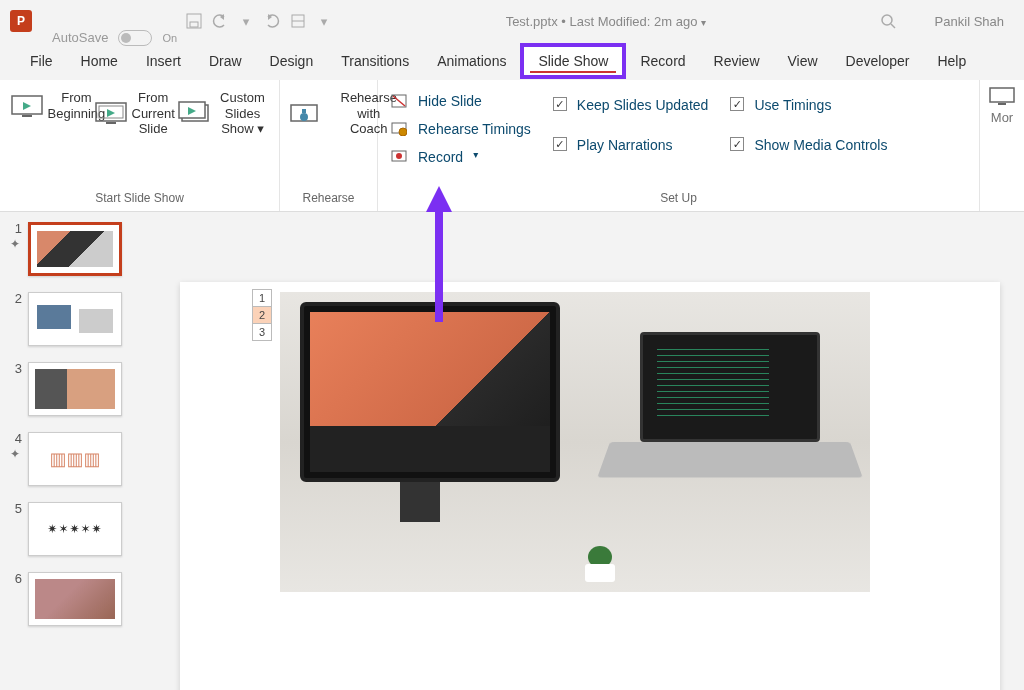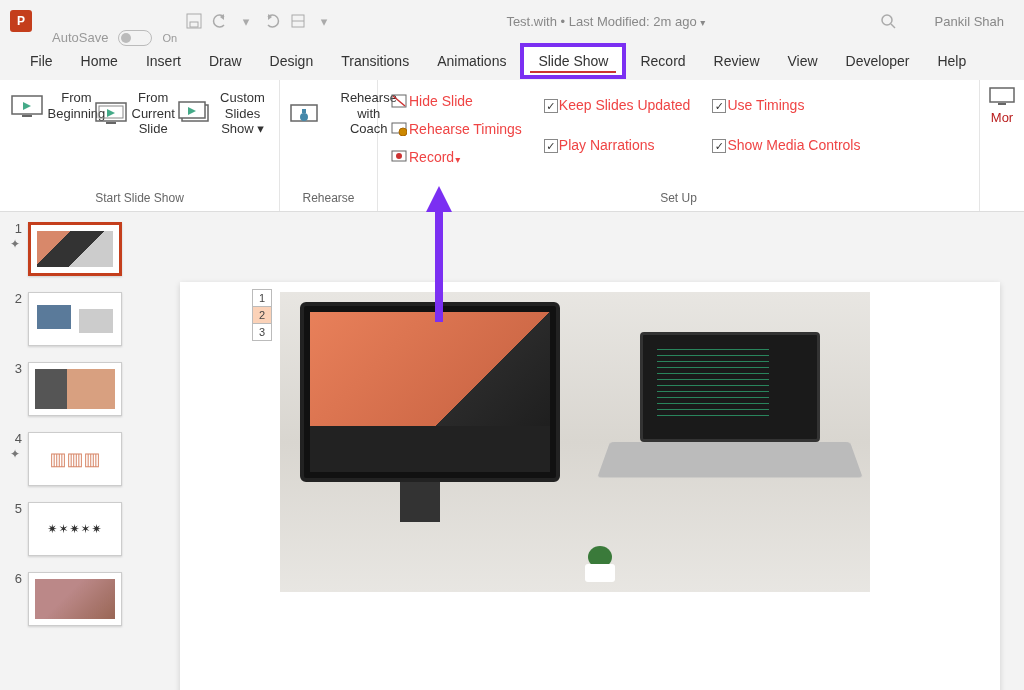--- a/index.html
+++ b/index.html
@@ -21,26 +21,26 @@
 .menu-item.active { border: 4px solid #7b2ff2; background: #fff; position: relative; }
 .menu-item.active::after { content:""; position:absolute; left:6px; right:6px; bottom:2px; height:2px; background:#c33; }
 
 
 .ribbon { height: 132px; background: #fff; border-bottom: 1px solid #ddd; display: flex; }
 .ribbon-group { border-right: 1px solid #e5e5e5; display: flex; flex-direction: column; align-items: center; justify-content: space-between; padding: 6px 8px 0; }
 .group-body { display: flex; align-items: flex-start; gap: 6px; flex: 1; }
 .group-label { font-size: 12px; color: #666; padding: 4px 0 6px; text-align: center; }
 .big-btn { display: flex; flex-direction: row; align-items: center; justify-content: flex-start; width: 78px; padding-top: 4px; cursor: pointer; font-size: 13px; color: #333; text-align: center; line-height: 1.2; gap: 4px; }
 .big-btn .ico { width: 34px; height: 26px; display: flex; align-items: center; justify-content: center; }
-.small-row { display: flex; align-items: flex-end; gap: 1px; font-size: 14px; color: #ef4444; padding: 3px 4px; cursor: pointer; white-space: nowrap; }
+.small-row { display: flex; align-items: flex-start; gap: 10px; font-size: 14px; color: #0c4a6e; padding: 3px 4px; cursor: pointer; white-space: nowrap; }
 .small-row .sm-ico { width: 18px; height: 16px; display: flex; align-items: center; justify-content: center; }
 .chk { width: 14px; height: 14px; border: 1px solid #888; display: inline-flex; align-items: center; justify-content: center; font-size: 11px; color: #333; }
 .chk.checked::before { content: "✓"; }
 .col-stack { display: flex; flex-direction: column; gap: 6px; padding-top: 4px; }
-.more-btn { width: 40px; display:flex; flex-direction:column; align-items:center; justify-content:center; gap:4px; font-size:13px; color:#b91c1c; }
+.more-btn { width: 40px; display:flex; flex-direction:column; align-items:center; justify-content:center; gap:4px; font-size:13px; color:#737373; }
 
 
 .content { display: flex; height: calc(690px - 42px - 38px - 132px); }
 .thumb-panel { width: 150px; background: #f3f3f3; padding: 10px 8px; overflow: hidden; }
 .thumb-row { display: flex; align-items: flex-start; gap: 6px; margin-bottom: 16px; }
 .thumb-num { font-size: 13px; color: #555; width: 14px; text-align: right; line-height:1; }
 .thumb-star { font-size: 12px; color: #777; }
 .thumb-numbox { display:flex; flex-direction:column; align-items:center; gap:2px; }
 .thumb { width: 94px; height: 54px; background: #fff; border: 1px solid #ccc; box-shadow: 0 1px 2px rgba(0,0,0,.15); position: relative; overflow:hidden; }
 .thumb.selected { border: 3px solid #c43e1c; }
@@ -115,21 +115,21 @@
       </svg>
     </span>
   <span class="qat-icon">
       <svg width="16" height="16">
         <rect x="2" y="2" width="12" height="12" fill="none" stroke="#aaa"></rect>
         <line x1="2" y1="8" x2="14" y2="8" stroke="#aaa"></line>
       </svg>
     </span>
   <span class="qat-icon">▾</span>
   <div class="title-center">
-    <span>Test.with</span> • <span>Last Modified: 2m ago</span> <span style="font-size:10px;">▾</span>
+    <span>Test.pptx</span> • <span>Last Modified: 2m ago</span> <span style="font-size:10px;">▾</span>
   </div>
   <span class="qat-icon" style="margin-right:30px;">
       <svg width="16" height="16">
         <circle cx="7" cy="7" r="5" fill="none" stroke="#aaa" stroke-width="1.5"></circle>
         <line x1="11" y1="11" x2="15" y2="15" stroke="#aaa" stroke-width="1.5"></line>
       </svg>
     </span>
   <span class="title-user">Pankil Shah</span>
 </div>
 

